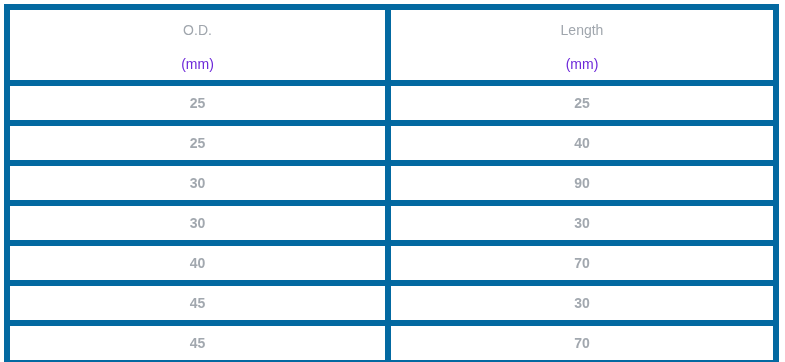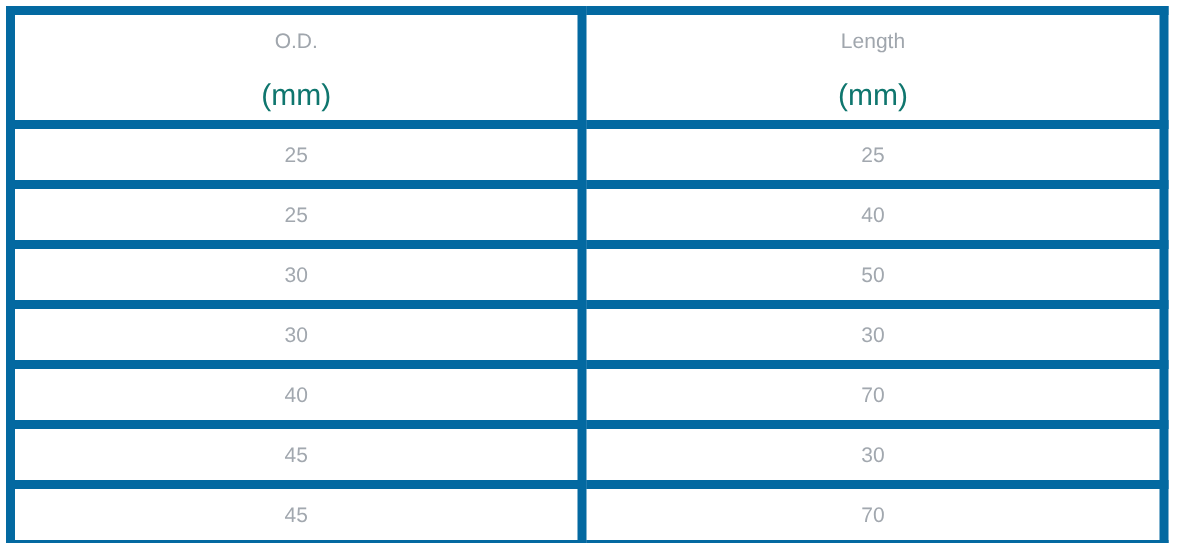--- a/index.html
+++ b/index.html
@@ -48,30 +48,31 @@
   }
 
   .hdr-main {
     display: block;
     font-size: 14px;
     color: #a0a6ad;
     padding-top: 4px;
   }
   .hdr-unit {
     display: block;
-    font-size: 20px;
-    color: #0f766e;
+    font-size: 14px;
+    color: #6d28d9;
     padding-top: 20px;
   }
 
   table.spec-table tbody td {
     height: 34px;
     line-height: 34px;
     font-size: 14px;
     color: #a2a8af;
+    font-weight: bold;
   }
 </style>
 </head>
 <body>
 
 <div class="spec-table-wrap">
   <table class="spec-table">
     <colgroup>
       <col class="col-od">
       <col class="col-len">
@@ -92,21 +93,21 @@
       <tr>
         <td>25</td>
         <td>25</td>
       </tr>
       <tr>
         <td>25</td>
         <td>40</td>
       </tr>
       <tr>
         <td>30</td>
-        <td>50</td>
+        <td>90</td>
       </tr>
       <tr>
         <td>30</td>
         <td>30</td>
       </tr>
       <tr>
         <td>40</td>
         <td>70</td>
       </tr>
       <tr>

